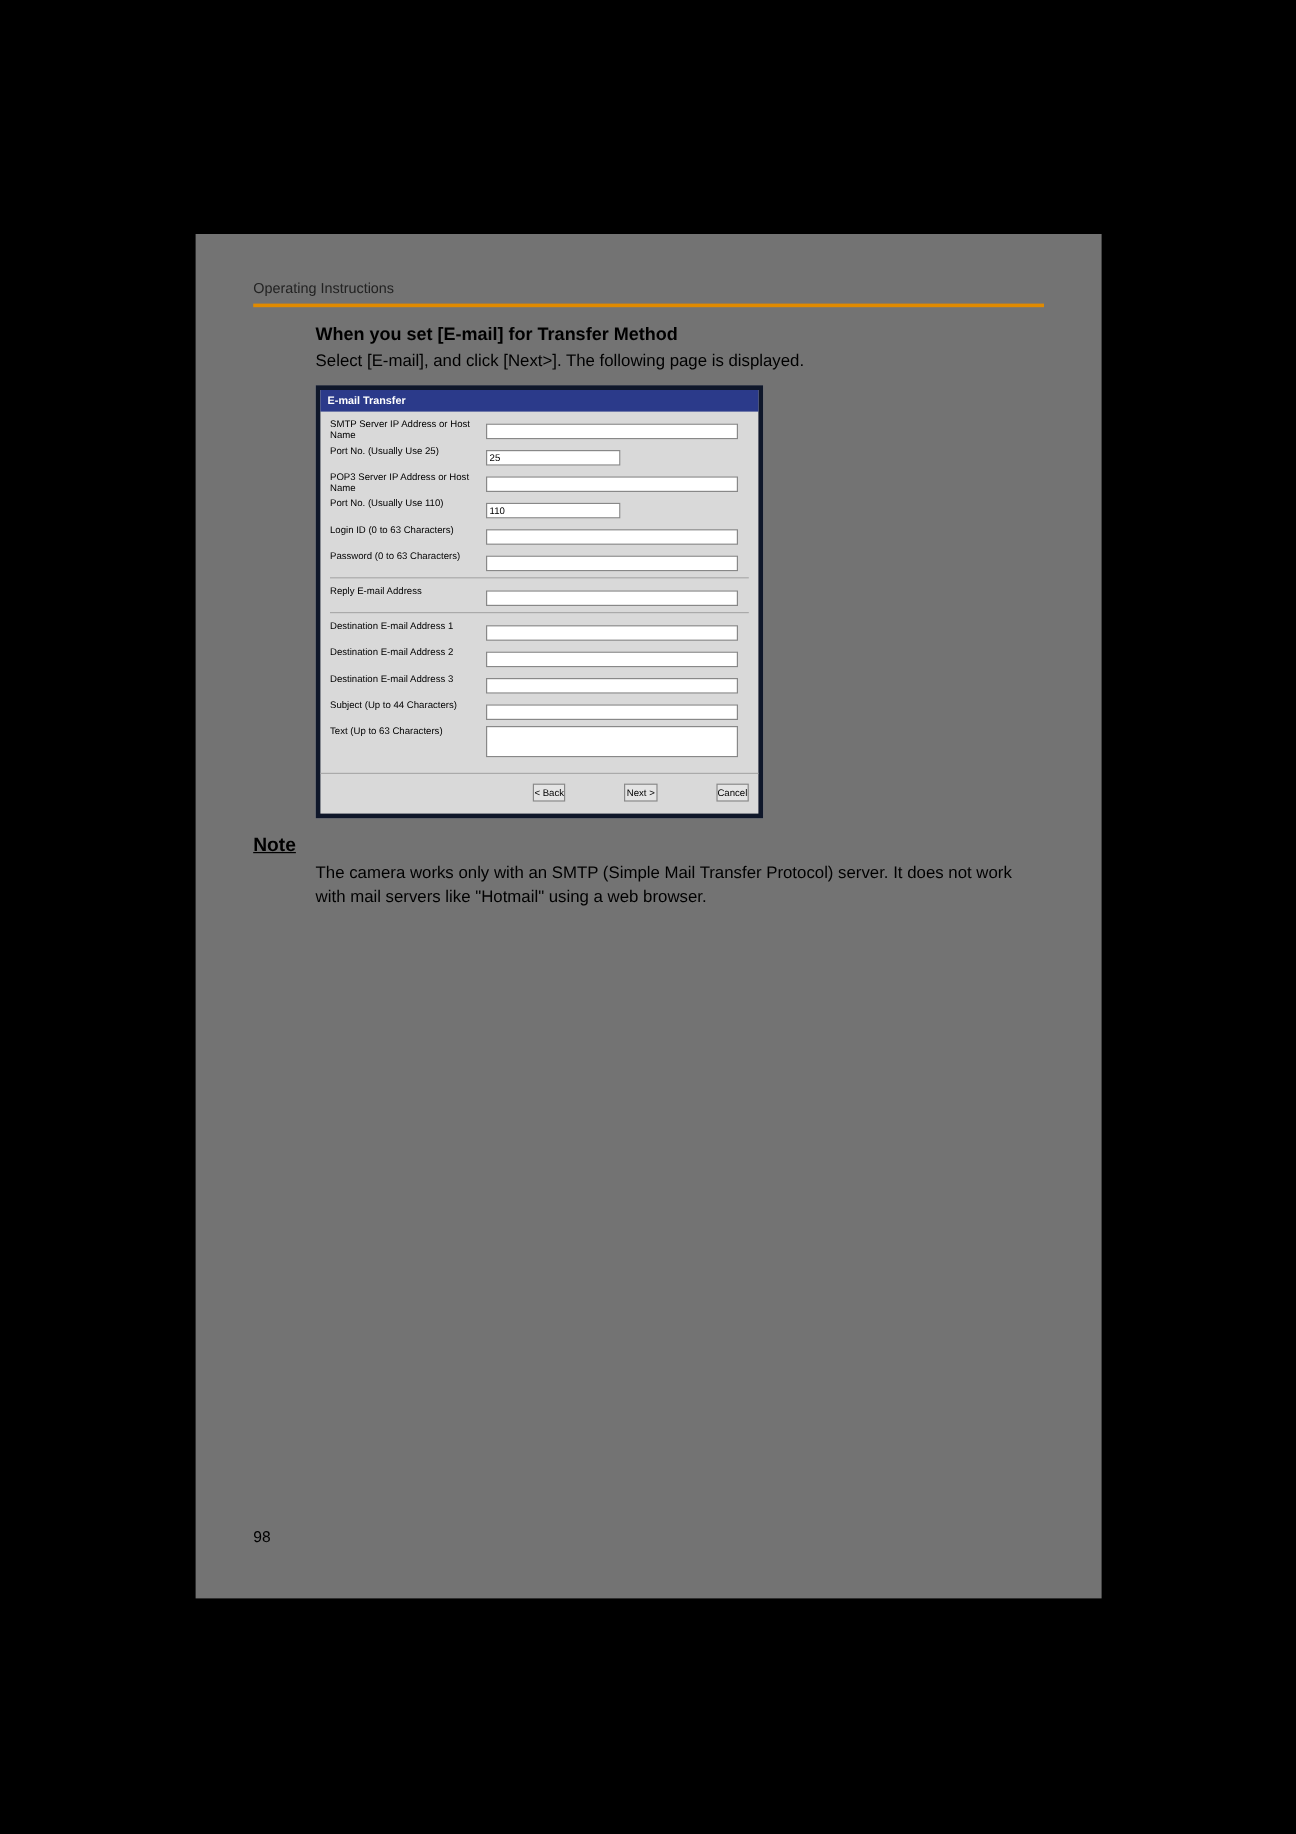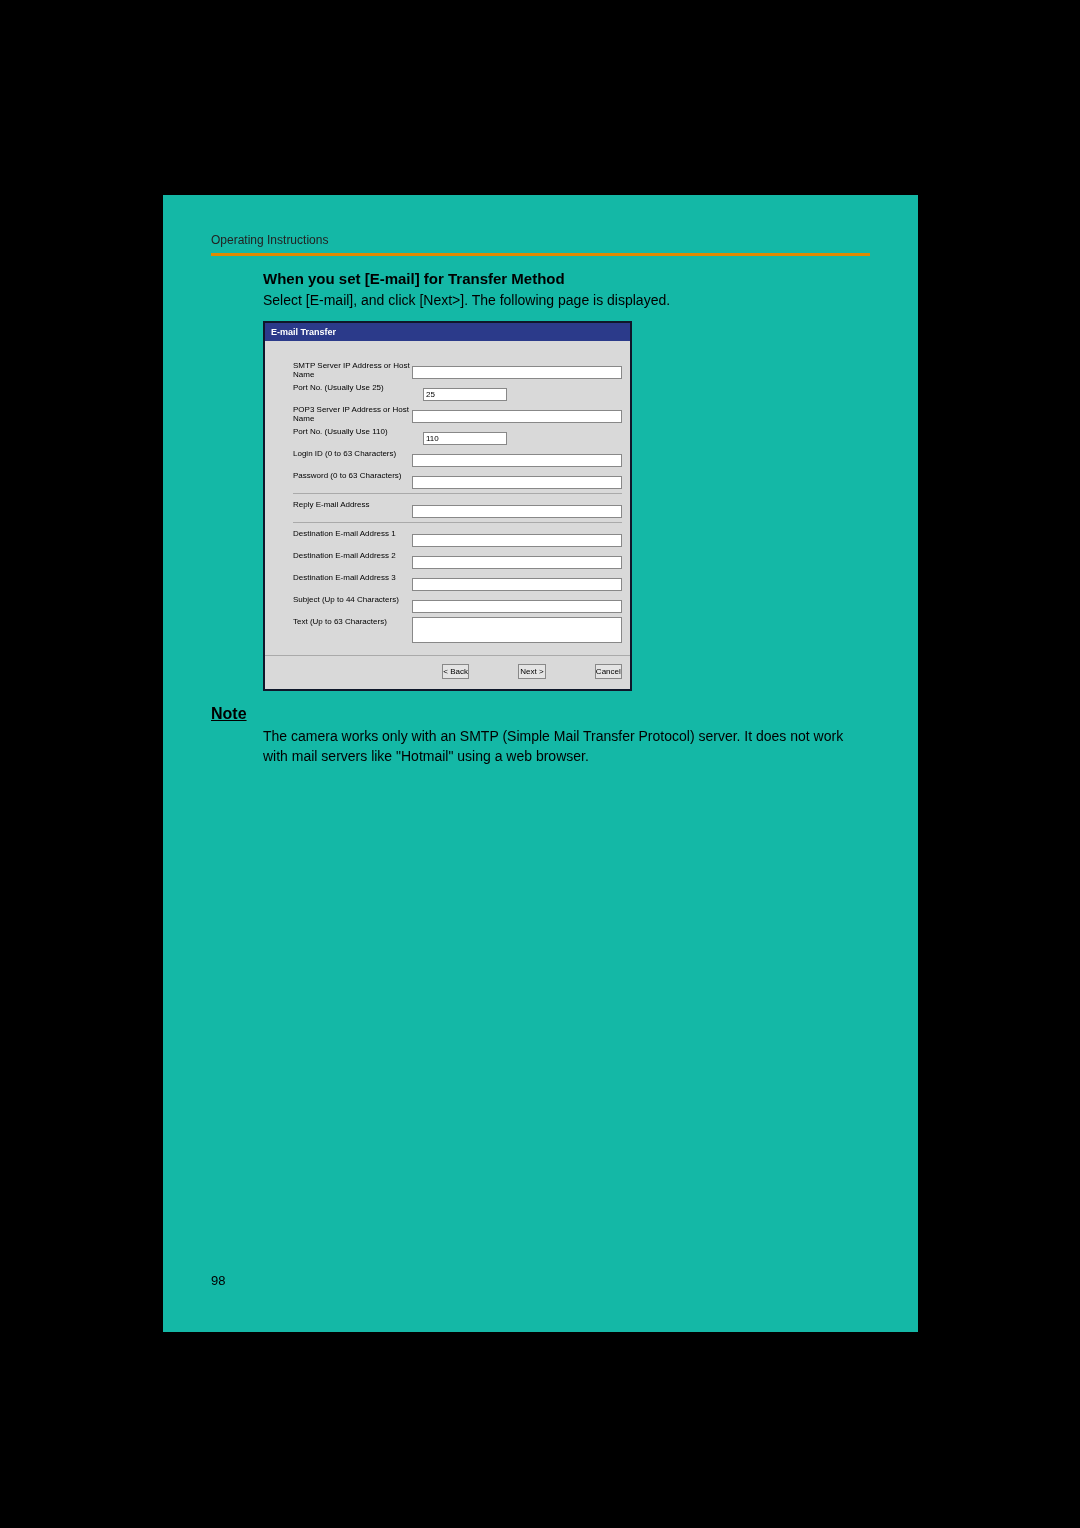--- a/index.html
+++ b/index.html
@@ -9,21 +9,21 @@
     width: 1080px;
     height: 1528px;
     font-family: Arial, Helvetica, sans-serif;
   }
   .page {
     position: absolute;
     left: 163px;
     top: 195px;
     width: 755px;
     height: 1137px;
-    background: #14b8a6;
+    background: #737373;
     box-sizing: border-box;
     padding: 38px 48px 38px 48px;
   }
   .running-header {
     font-size: 12px;
     color: #222;
     margin-bottom: 6px;
   }
   .orange-rule {
     height: 3px;
@@ -42,55 +42,54 @@
   }
   .body-text {
     font-size: 14px;
     line-height: 1.4;
     margin: 0 0 10px 0;
     color: #000;
   }
   .form-box {
     width: 365px;
     background: #d9d9d9;
-    border: 2px solid #0f172a;
+    border: 4px solid #0f172a;
     font-family: Arial, sans-serif;
     margin-bottom: 14px;
   }
   .form-title {
     background: #2b3a8a;
     color: #fff;
     font-size: 9px;
     font-weight: bold;
     padding: 4px 6px;
   }
   .form-body {
-    padding: 20px 8px 4px 8px;
-    margin-left: 20px;
+    padding: 6px 8px 4px 8px;
   }
   .form-row {
     display: flex;
     align-items: flex-start;
     margin-bottom: 4px;
   }
   .form-label {
     width: 130px;
     font-size: 8px;
     line-height: 1.15;
     color: #000;
   }
   .form-field input, .form-field textarea {
     background: #fff;
     border: 1px solid #888;
     font-size: 8px;
     height: 13px;
     box-sizing: border-box;
     padding: 1px 2px;
   }
-  .form-field input.short { width: 84px; }
+  .form-field input.short { width: 112px; }
   .form-field input.long { width: 210px; }
   .form-field textarea { width: 210px; height: 26px; resize: none; }
   .form-sep {
     height: 1px;
     background: #aaa;
     margin: 4px 0 6px 0;
   }
   .button-row {
     border-top: 1px solid #aaa;
     padding: 8px 8px 10px 138px;

